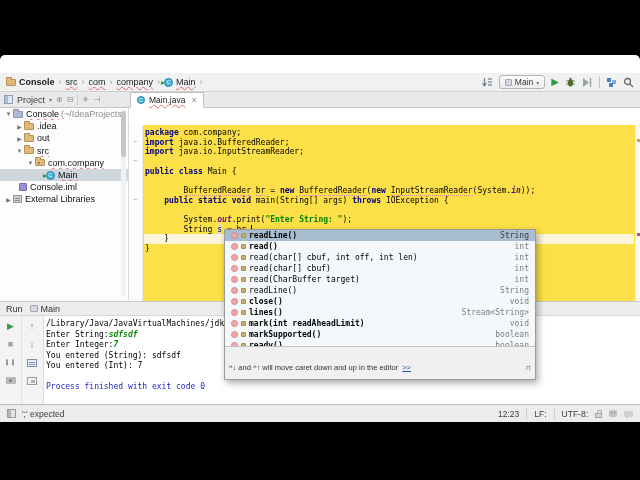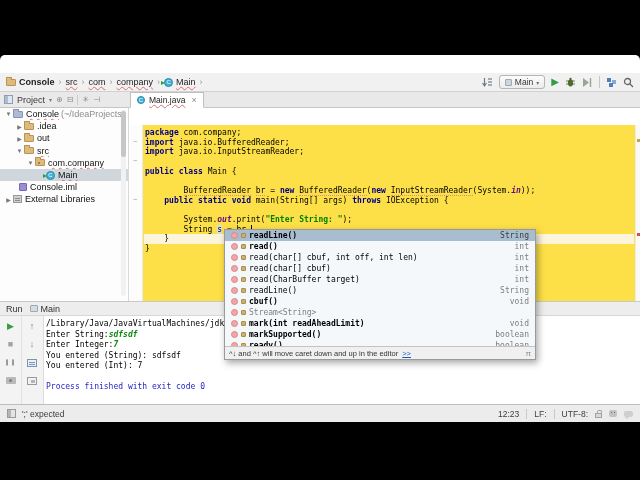--- a/index.html
+++ b/index.html
@@ -87,21 +87,21 @@
   .popup{position:absolute;left:224px;top:174px;width:312px;background:#f4f8fb;border:1px solid #9a9a9a;box-shadow:2px 3px 7px rgba(0,0,0,.35);z-index:40}
   .plist{height:116px;overflow:hidden}
   .prow{height:11px;display:flex;align-items:center;gap:3px;padding:0 6px;font-family:"DejaVu Sans Mono","Liberation Mono",monospace;font-size:8px;color:#000}
   .prow.sel{background:#a9bdd1}
   .pm{width:7px;height:7px;border-radius:50%;background:#f2a5a5;border:1px solid #d98888;flex:none}
   .pb{width:5px;height:5px;background:#cdb06a;border:1px solid #a98f4f;border-radius:1px;flex:none}
   .pl{flex:1;white-space:nowrap;overflow:hidden}
   .pl.b{font-weight:bold}
   .pt{color:#7e7e7e;white-space:nowrap}
   .prow.sel .pt{color:#3c3c3c}
-  .pfoot{height:13px;background:#f0f0f0;border-top:1px solid #c3c3c3;display:flex;align-items:center;gap:4px;padding:0 4px;font-size:7.5px;color:#333}
+  .pfoot{height:13px;background:#f0f0f0;border-top:1px solid #c3c3c3;display:flex;gap:4px;padding:16px 4px;font-size:7.5px;color:#333}
   .plink{color:#1a56c4;text-decoration:underline}
   .ppi-pi{margin-left:auto;color:#888;font-size:8px}
 
   
   .runpanel{position:absolute;left:0;top:246px;width:100%;height:103px;background:#fff;border-top:1px solid #c9c9c9}
   .runheader{height:14px;background:#ededed;border-bottom:1px solid #d8d8d8;display:flex;align-items:center;gap:7px;padding-left:6px;color:#333}
   .rtab{display:flex;align-items:center;gap:3px}
   .rtabi{width:8px;height:7px;background:#d6dbe1;border:1px solid #9fa8b4;border-radius:1px}
   .rtb{position:absolute;left:0;top:14px;bottom:0;width:44px;background:#f3f3f3;border-right:1px solid #dddddd;display:flex}
   .rcol{width:21px;display:flex;flex-direction:column;align-items:center;padding-top:5px;gap:7px}
@@ -386,26 +386,27 @@
         </div>
         <div class="prow">
           <span class="pm"></span>
           <span class="pb"></span>
           <span class="pl">readLine()</span>
           <span class="pt">String</span>
         </div>
         <div class="prow">
           <span class="pm"></span>
           <span class="pb"></span>
-          <span class="pl b">cbuf()</span>
+          <span class="pl b">close()</span>
           <span class="pt">void</span>
         </div>
         <div class="prow">
           <span class="pm"></span>
           <span class="pb"></span>
+          <span class="pl b">lines()</span>
           <span class="pt">Stream&lt;String&gt;</span>
         </div>
         <div class="prow">
           <span class="pm"></span>
           <span class="pb"></span>
           <span class="pl b">mark(int readAheadLimit)</span>
           <span class="pt">void</span>
         </div>
         <div class="prow">
           <span class="pm"></span>

